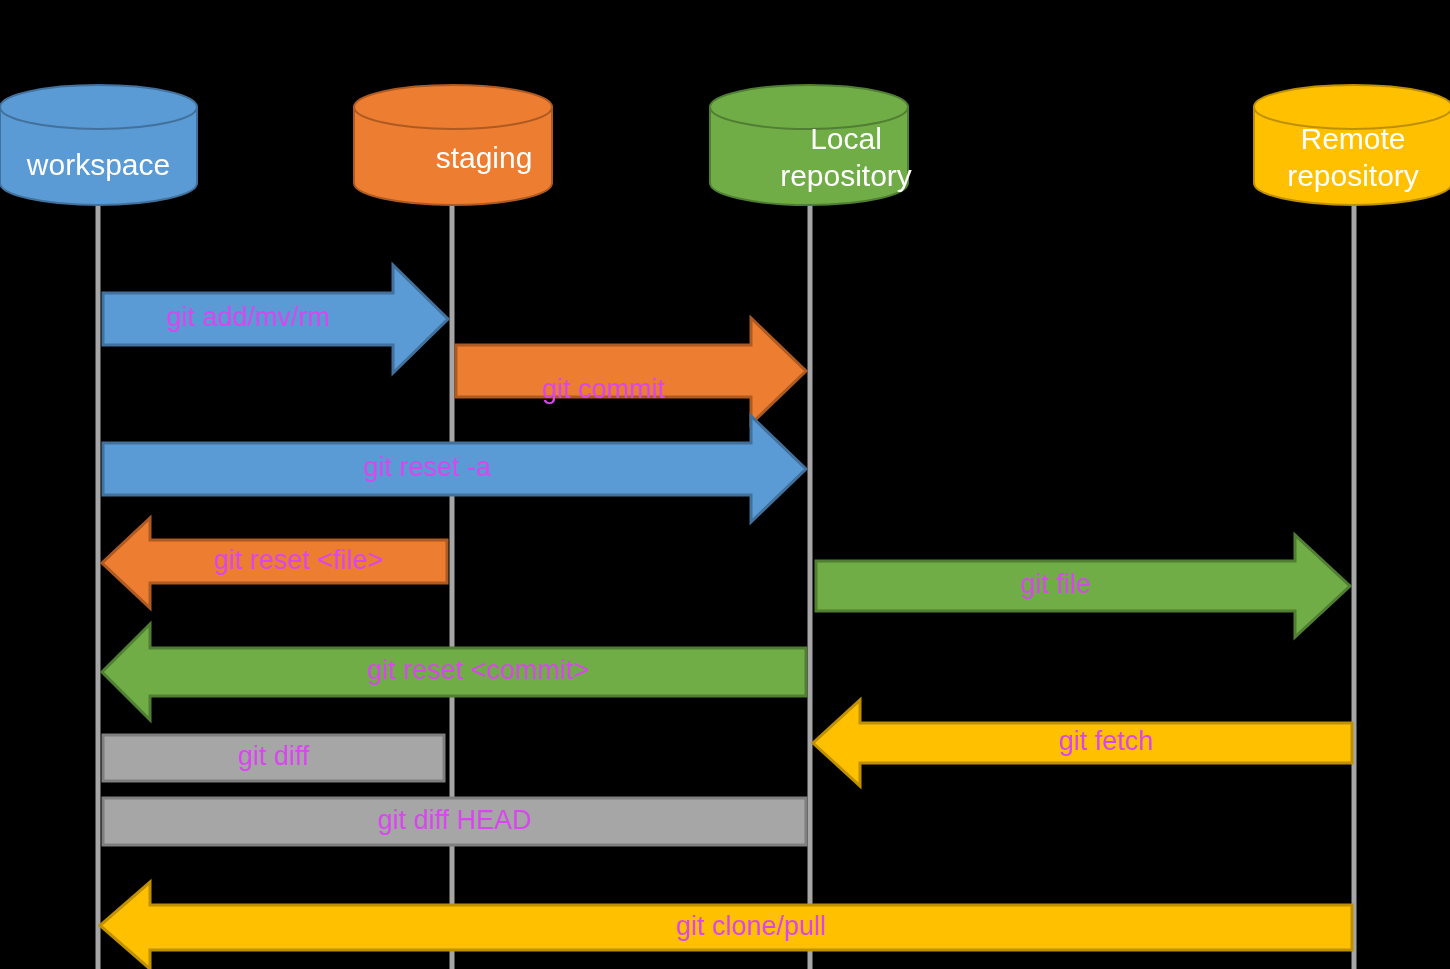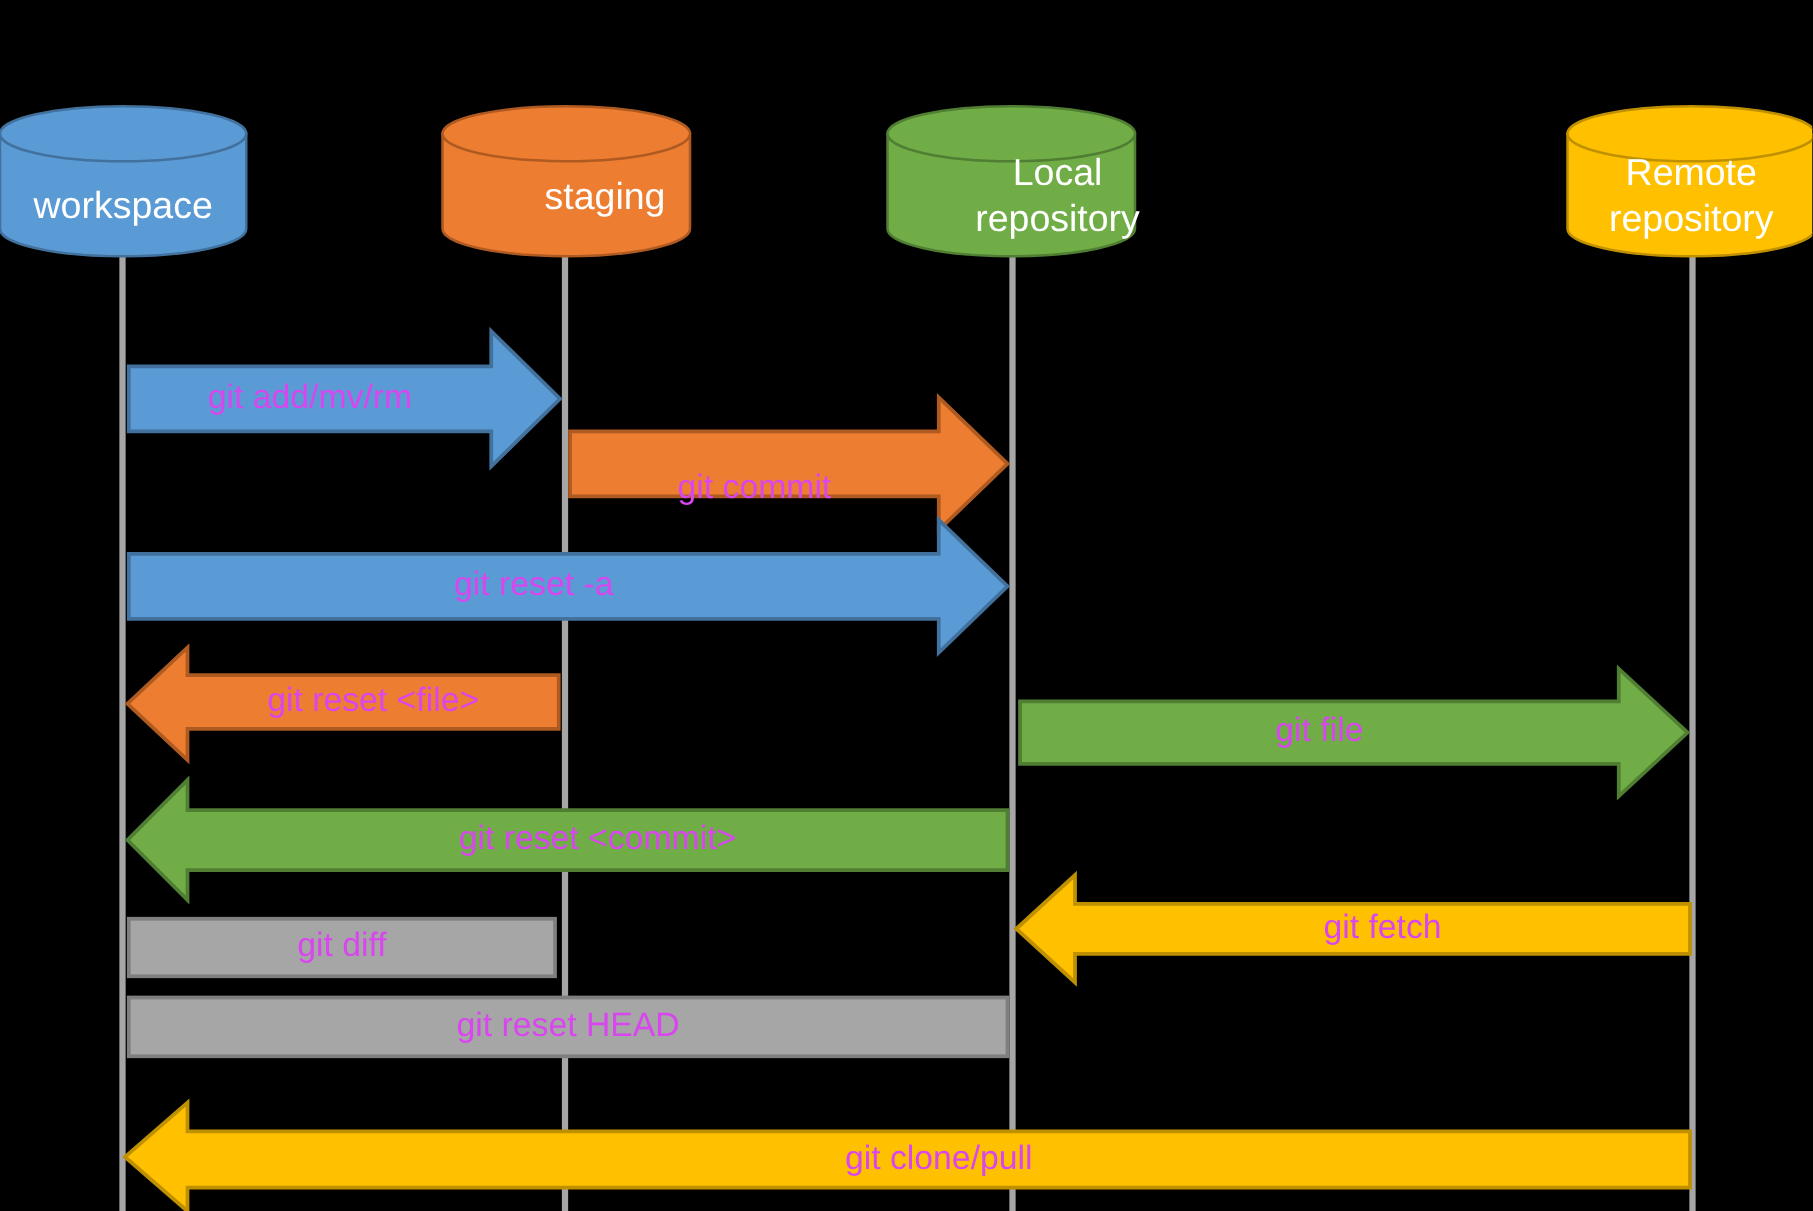--- a/index.html
+++ b/index.html
@@ -86,21 +86,21 @@
   </svg>
   <div id="labels">
       <div class="flow-label" style="left: 103px; width: 290px; top: 302px;">git add/mv/rm</div>
       <div class="flow-label" style="left: 456px; width: 295px; top: 354px; margin-top: 20px;">git commit</div>
       <div class="flow-label" style="left: 103px; width: 648px; top: 452px;">git reset -a</div>
       <div class="flow-label" style="left: 150px; width: 297px; top: 544.5px;">git reset &lt;file&gt;</div>
       <div class="flow-label" style="left: 816px; width: 479px; top: 569px;">git file</div>
       <div class="flow-label" style="left: 150px; width: 656px; top: 655px;">git reset &lt;commit&gt;</div>
       <div class="flow-label" style="left: 860px; width: 492px; top: 726px;">git fetch</div>
       <div class="flow-label" style="left: 103px; width: 341px; top: 741px;">git diff</div>
-      <div class="flow-label" style="left: 103px; width: 703px; top: 804.5px;">git reset HEAD</div>
+      <div class="flow-label" style="left: 103px; width: 703px; top: 804.5px;">git diff HEAD</div>
       <div class="flow-label" style="left: 150px; width: 1202px; top: 910.5px;">git clone/pull</div>
       <div class="node-label" style="left: 0px; width: 197px; top: 147px;">workspace</div>
       <div class="node-label" style="left: 354px; width: 198px; top: 139.5px; padding-left: 31px;">staging</div>
       <div class="node-label" style="left: 710px; width: 198px; top: 121px; margin-left: 37px;">Local
 repository</div>
       <div class="node-label" style="left: 1254px; width: 198px; top: 121px;">Remote
 repository</div>
     </div>
 </div>
 

